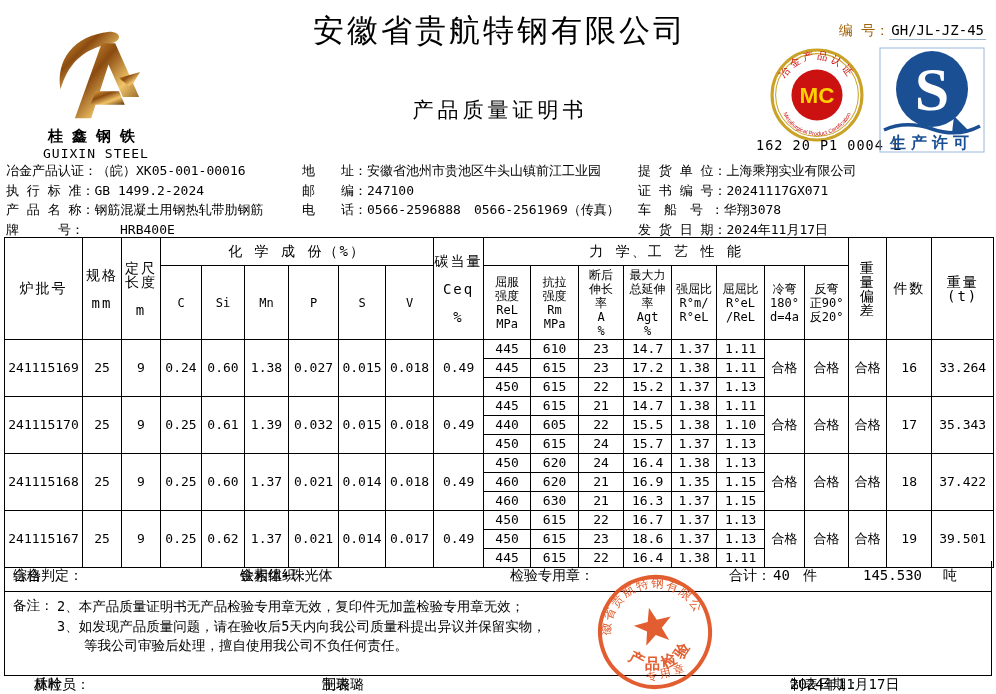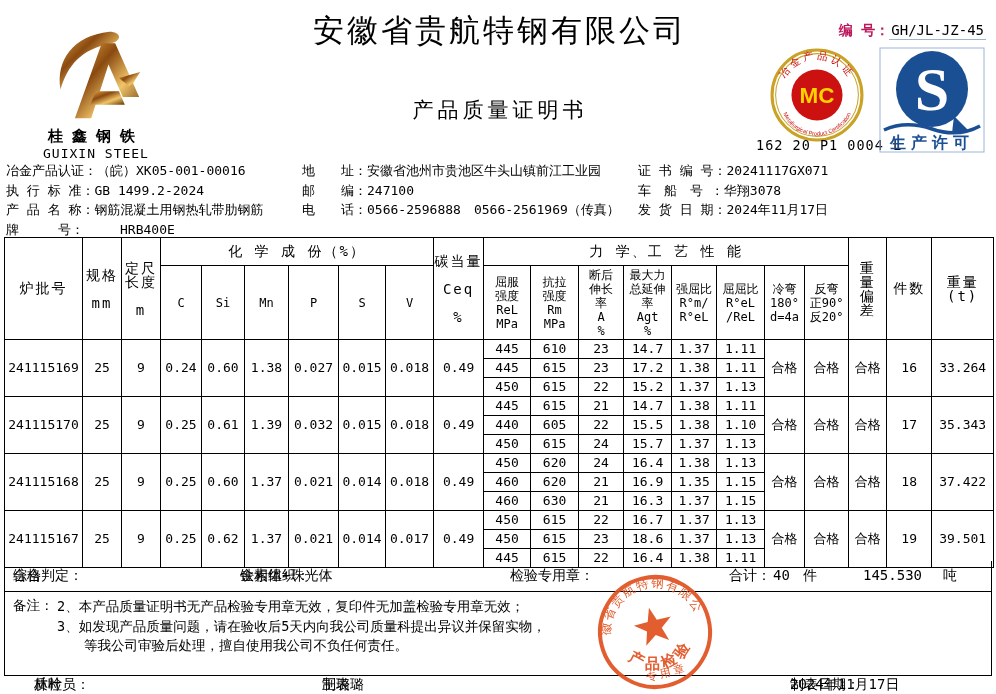--- a/index.html
+++ b/index.html
@@ -17,21 +17,21 @@
     position:absolute; left:170px; width:660px; top:10px; text-align:center;
     font-family:"Liberation Serif","DejaVu Serif",serif;
     font-size:31px; letter-spacing:3px; font-weight:500;
   }
   .doc-title {
     position:absolute; left:170px; width:660px; top:96px; text-align:center;
     font-family:"Liberation Serif","DejaVu Serif",serif;
     font-size:21px; letter-spacing:4px;
   }
   .serial { position:absolute; top:22px; right:10px; font-size:14px; white-space:nowrap; }
-  .serial .lbl { color:#be185d;font-weight:bold; }
+  .serial .lbl { color:#a16207; }
   .serial .val { border-bottom:1px solid #9ab6c8; padding:0 2px 1px 2px; }
   .mc-seal { position:absolute; left:770px; top:48px; }
   .mc-number { position:absolute; left:756px; top:137px; font-size:13.5px; letter-spacing:1px; }
   .qs-mark { position:absolute; left:874px; top:46px; }
   
   .info { position:absolute; top:161px; left:6px; width:986px; display:grid;
           grid-template-columns:296px 336px auto; }
   .info-line { height:19.5px; line-height:19.5px; white-space:nowrap; font-size:13px; }
   .info-line .v.indent { padding-left:36px; }
   
@@ -132,20 +132,21 @@
       <div class="info-line"><span>执 行 标 准：</span><span class="v">GB 1499.2-2024</span></div>
       <div class="info-line"><span>产 品 名 称：</span><span class="v">钢筋混凝土用钢热轧带肋钢筋</span></div>
       <div class="info-line"><span>牌　　　号：</span><span class="v indent">HRB400E</span></div>
     </div>
     <div>
       <div class="info-line"><span>地　　址：</span><span class="v">安徽省池州市贵池区牛头山镇前江工业园</span></div>
       <div class="info-line"><span>邮　　编：</span><span class="v">247100</span></div>
       <div class="info-line"><span>电　　话：</span><span class="v">0566-2596888　0566-2561969（传真）</span></div>
     </div>
     <div>
+      <div class="info-line"><span>提 货 单 位：</span><span class="v">上海乘翔实业有限公司</span></div>
       <div class="info-line"><span>证 书 编 号：</span><span class="v">20241117GX071</span></div>
       <div class="info-line"><span>车　船　号 ：</span><span class="v">华翔3078</span></div>
       <div class="info-line"><span>发 货 日 期：</span><span class="v">2024年11月17日</span></div>
     </div>
   </div>
 
   <table class="main">
     <colgroup>
       <col style="width:78px">
         <col style="width:39px">

